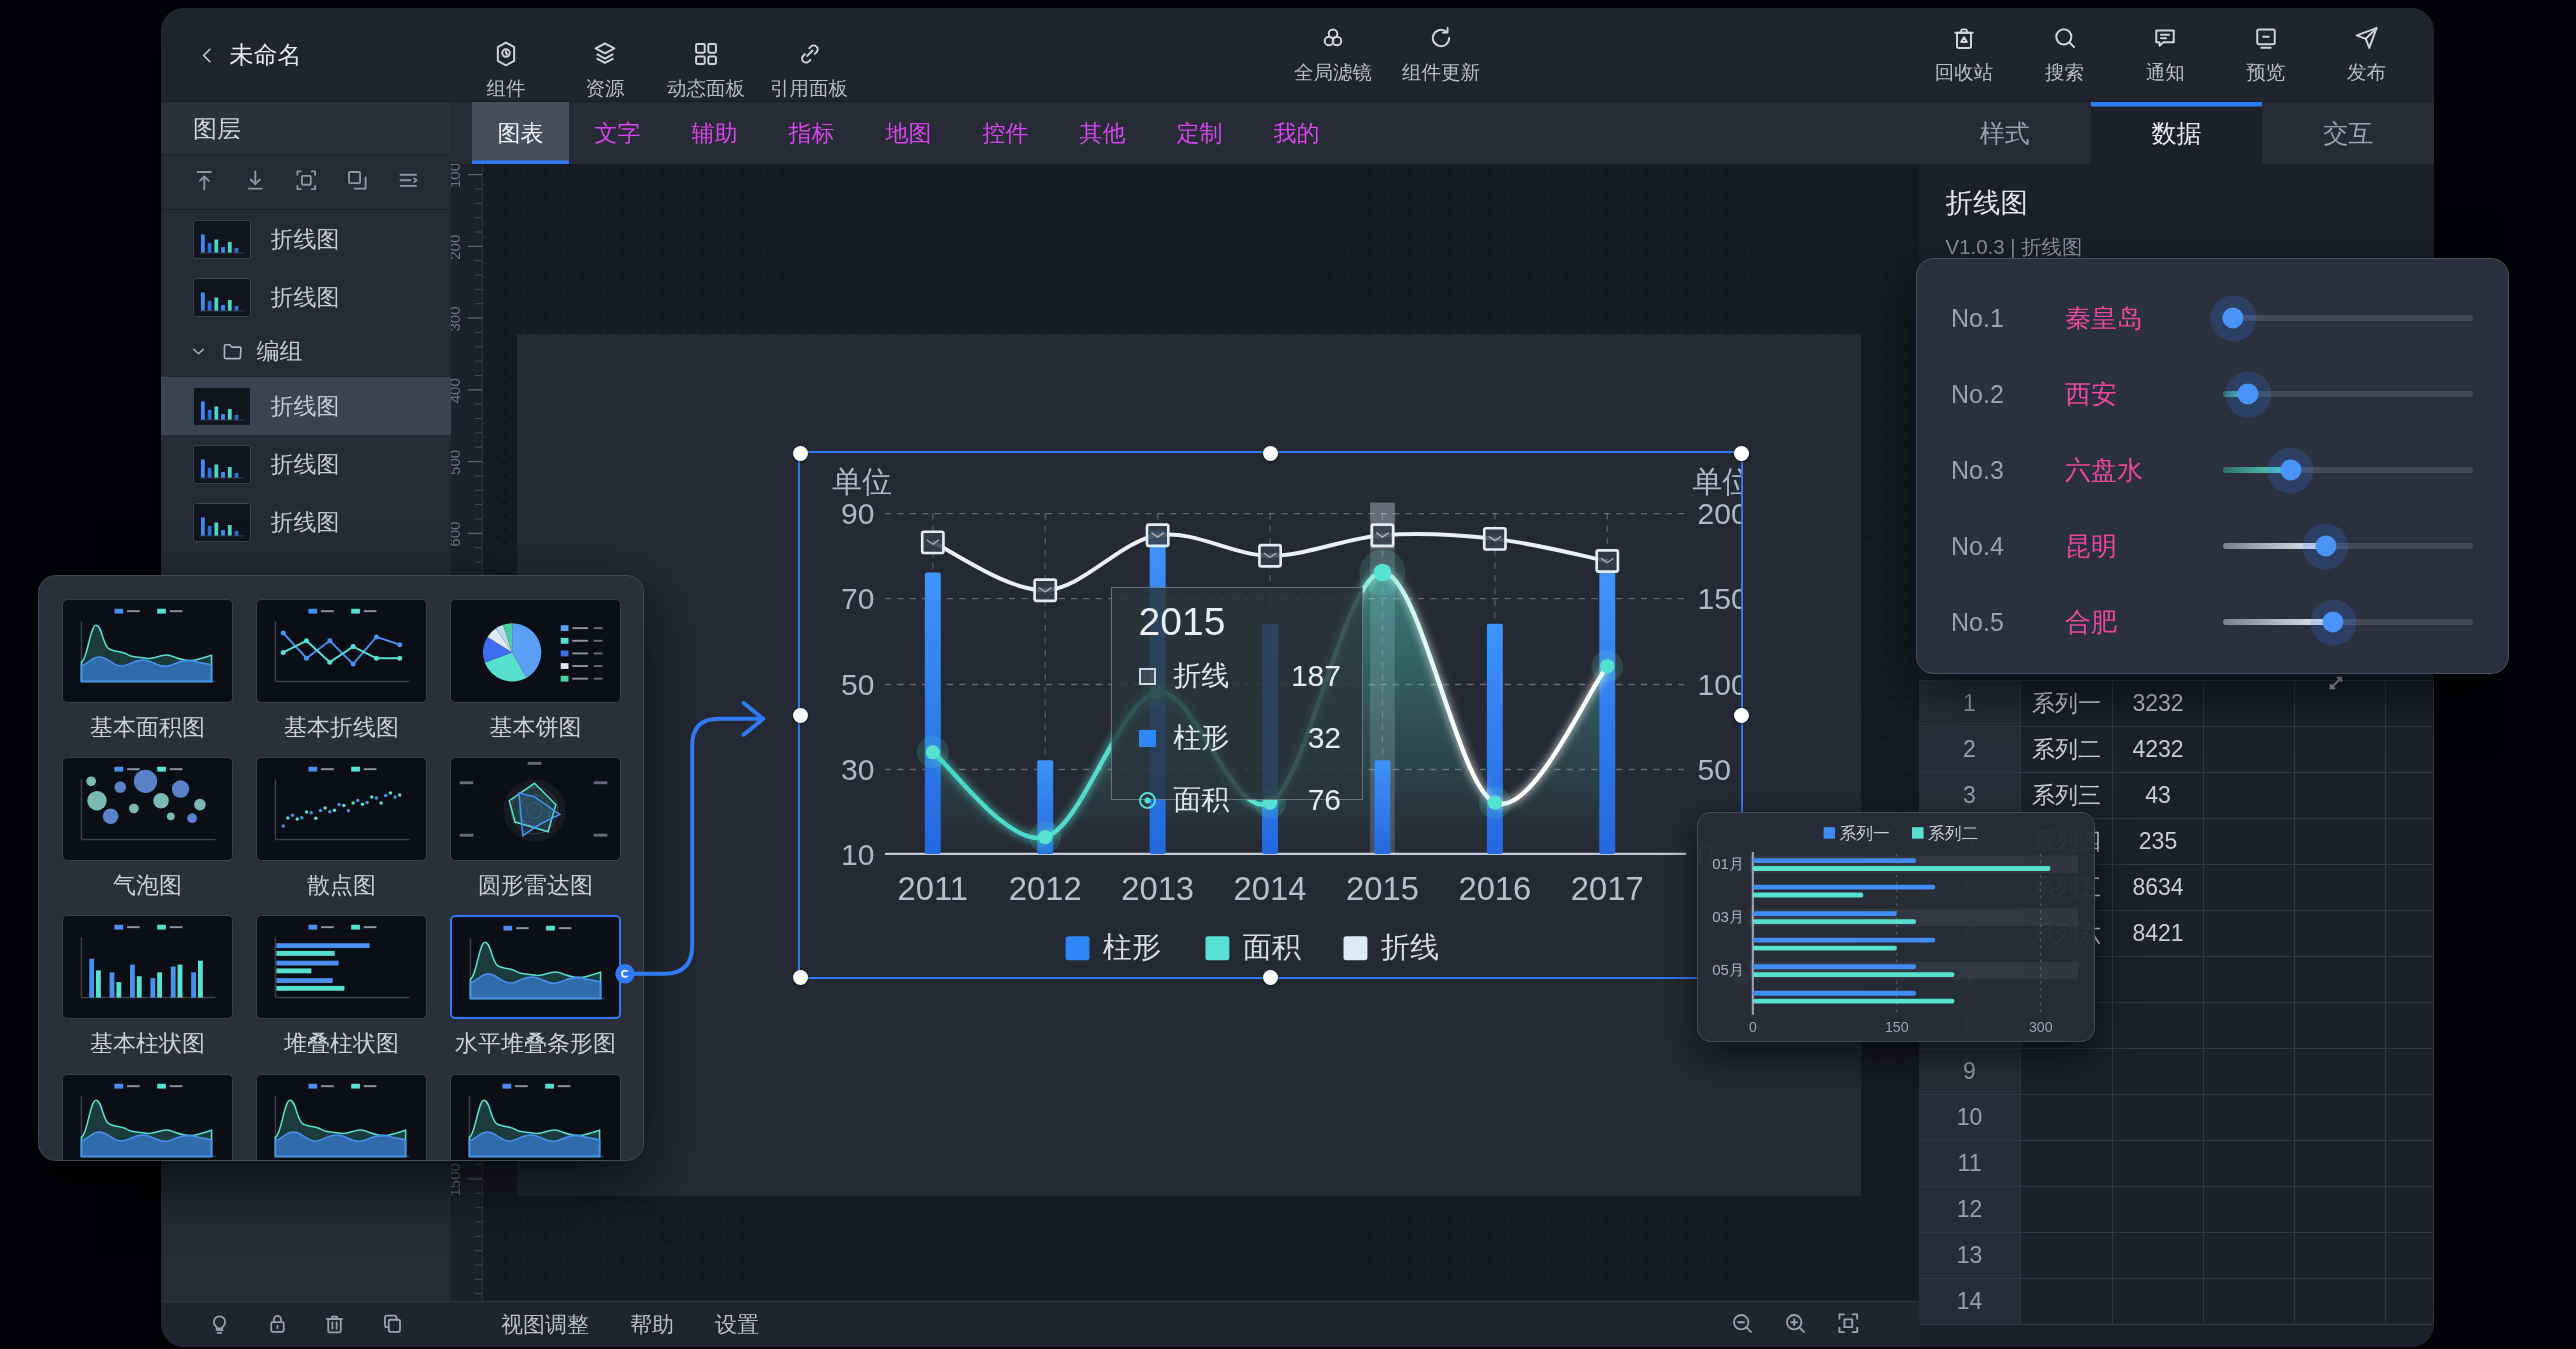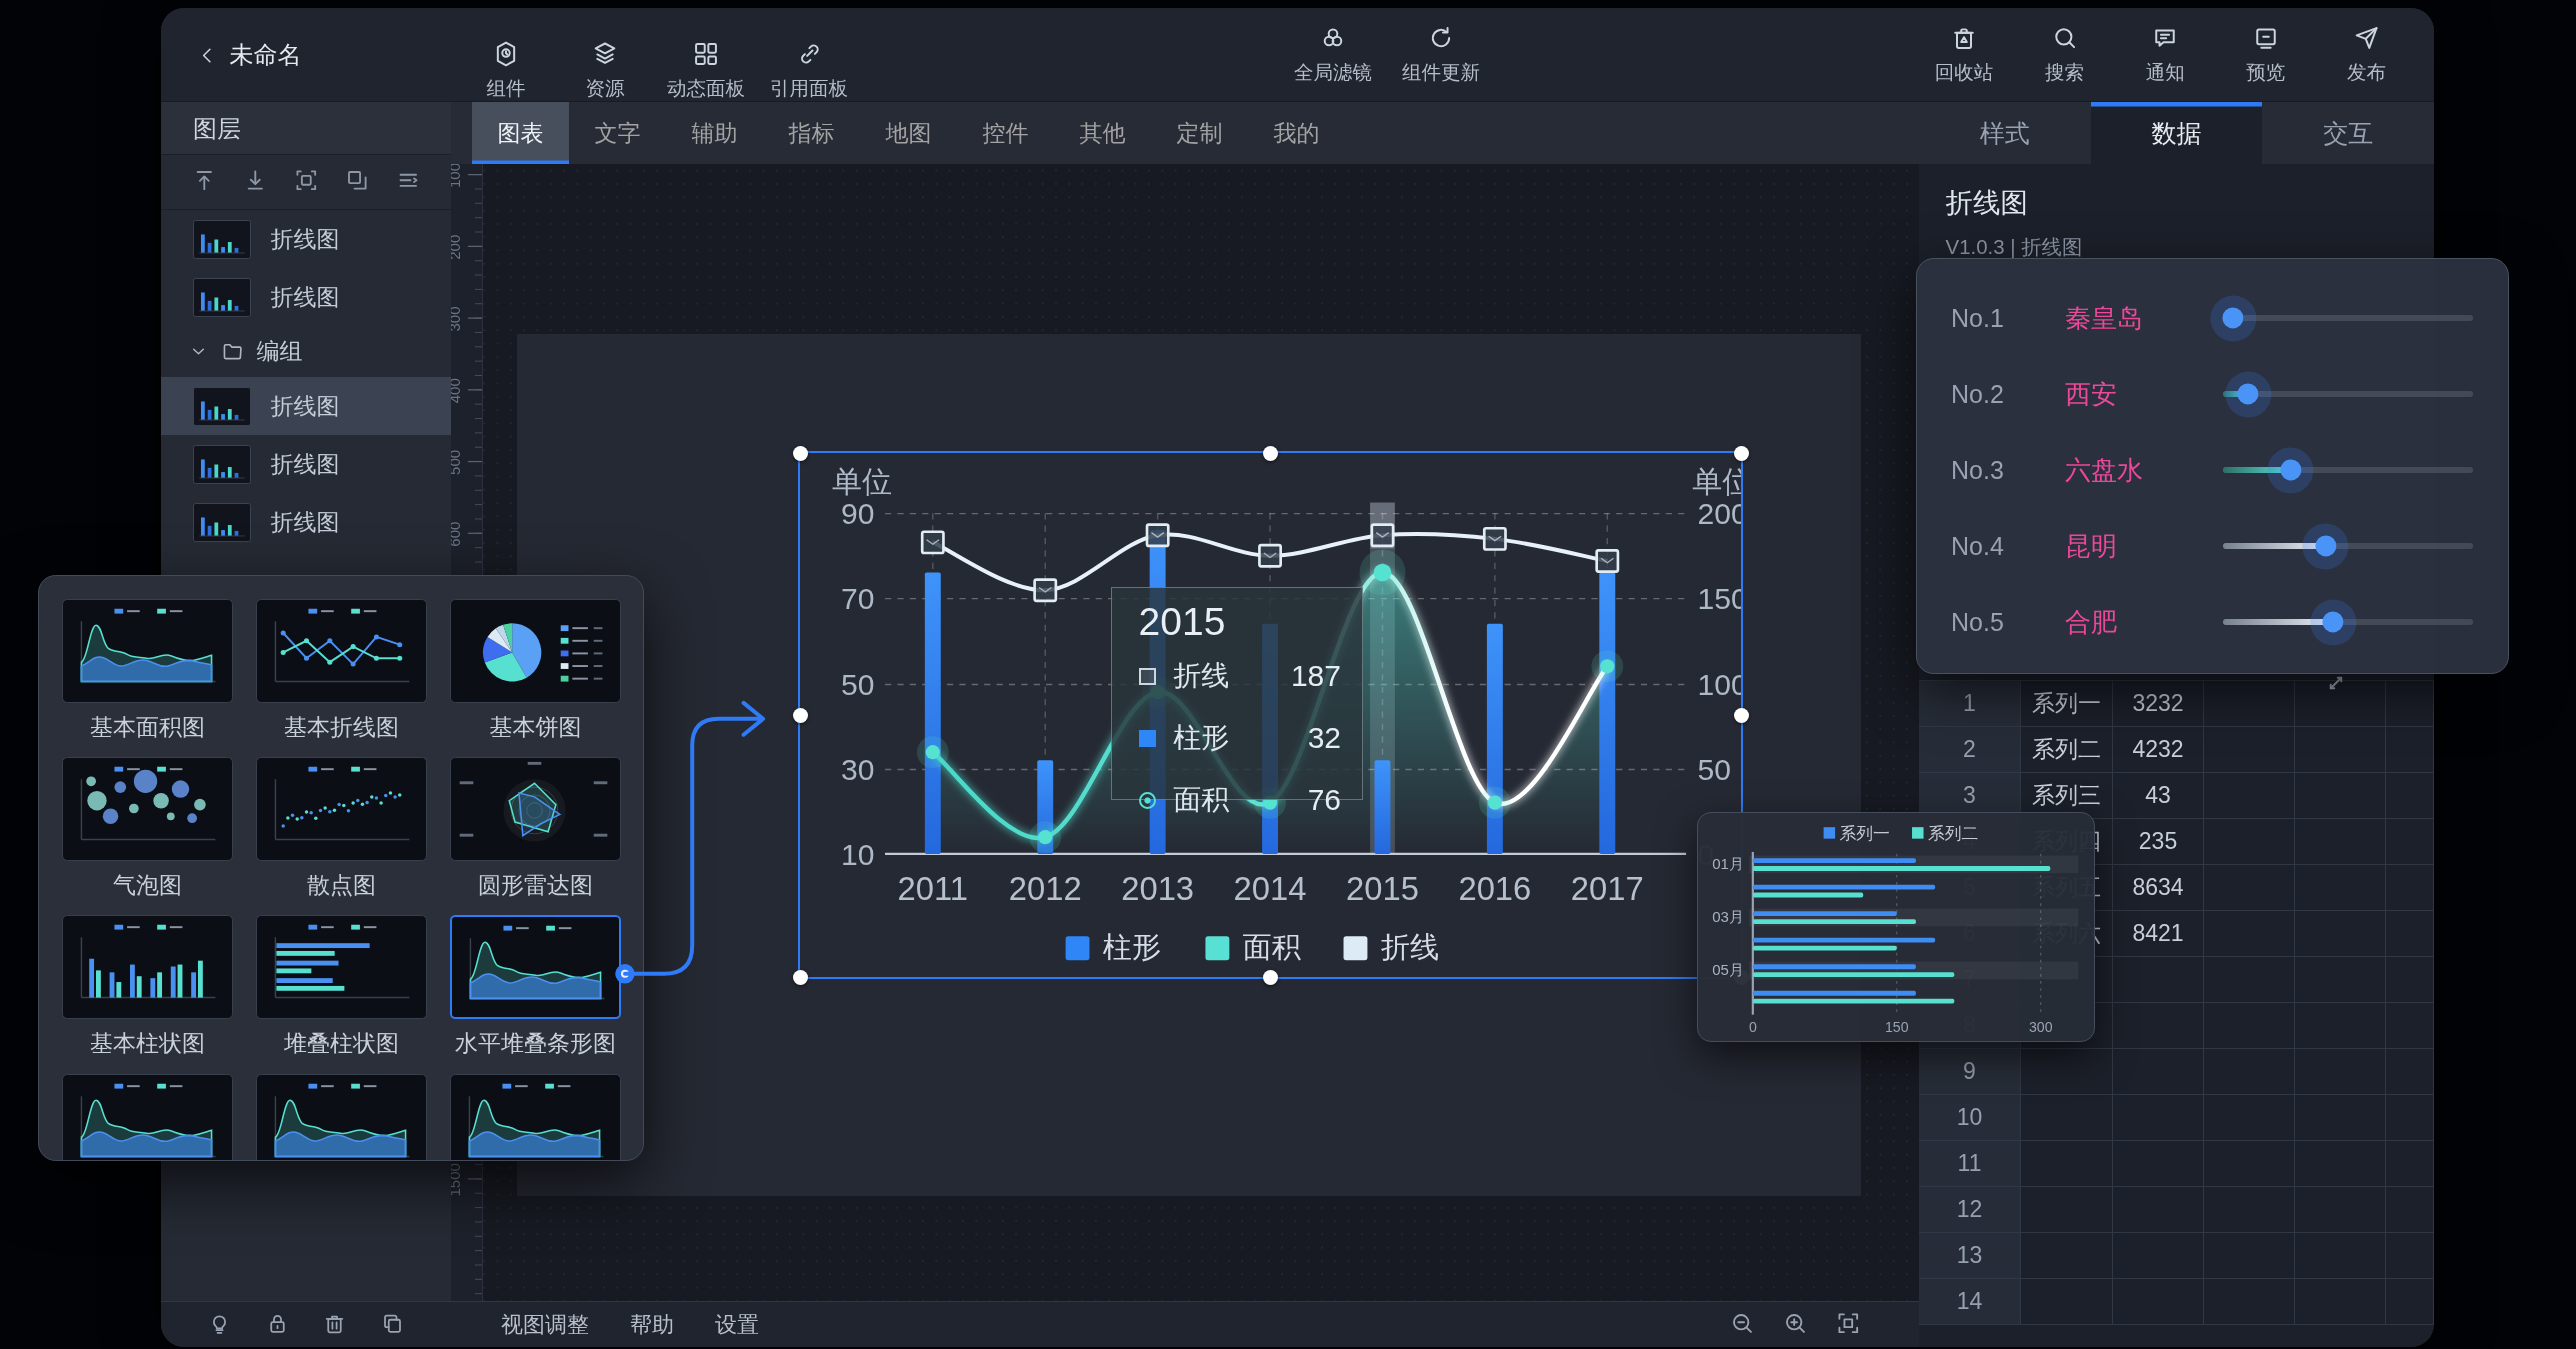--- a/index.html
+++ b/index.html
@@ -37,21 +37,21 @@
   .sb-item .lbl{font-size:23px;color:#c4ccd7;}
   .sb-group{height:51px;display:flex;align-items:center;gap:12.4px;padding-left:26.6px;cursor:pointer;}
   .sb-group .ic{width:21px;height:21px;color:#aeb6c3;}
   .sb-group .lbl{font-size:23px;color:#c4ccd7;}
   .sb-bottom{position:absolute;left:0;top:1293px;width:290px;height:46px;background:#20242e;border-top:0.9px solid #303643;
              display:flex;align-items:center;justify-content:space-around;padding:0 30px;}
   .sb-bottom .ic{width:25px;height:25px;color:#9aa3b2;cursor:pointer;}
 
   
   .cat-tabs{position:absolute;left:290px;top:94px;width:1468px;height:62px;background:#262b35;display:flex;align-items:stretch;padding-left:21px;}
-  .cat-tab{min-width:97px;display:flex;align-items:center;justify-content:center;font-size:23px;color:#a3a3a3;cursor:pointer;}
+  .cat-tab{min-width:97px;display:flex;align-items:center;justify-content:center;font-size:23px;color:#d946ef;cursor:pointer;}
   .cat-tab.active{background:#474e5c;color:#eef1f6;box-shadow:inset 0 -3.5px 0 #2f7bf7;}
 
   
   .canvas{position:absolute;left:290px;top:156px;width:1468px;height:1138px;background-color:#171a22;
           background-image:radial-gradient(rgba(255,255,255,.055) 1px,transparent 1.2px);background-size:13.3px 13.3px;}
   .ruler{position:absolute;left:0;top:0;width:32px;height:1138px;background:#1d212b;border-right:0.9px solid #2c313d;}
   .artboard{position:absolute;left:66px;top:170px;width:1344px;height:862px;background:#252933;}
   .canvas-bottom{position:absolute;left:290px;top:1293px;width:1468px;height:46px;background:#20242e;border-top:0.9px solid #303643;
                  display:flex;align-items:center;}
   .cb-menus{display:flex;gap:41px;padding-left:50px;}

